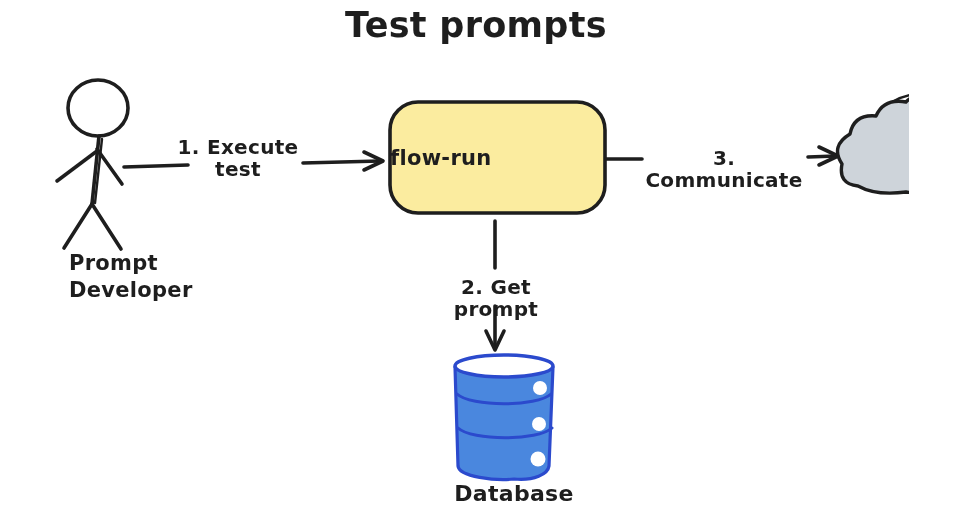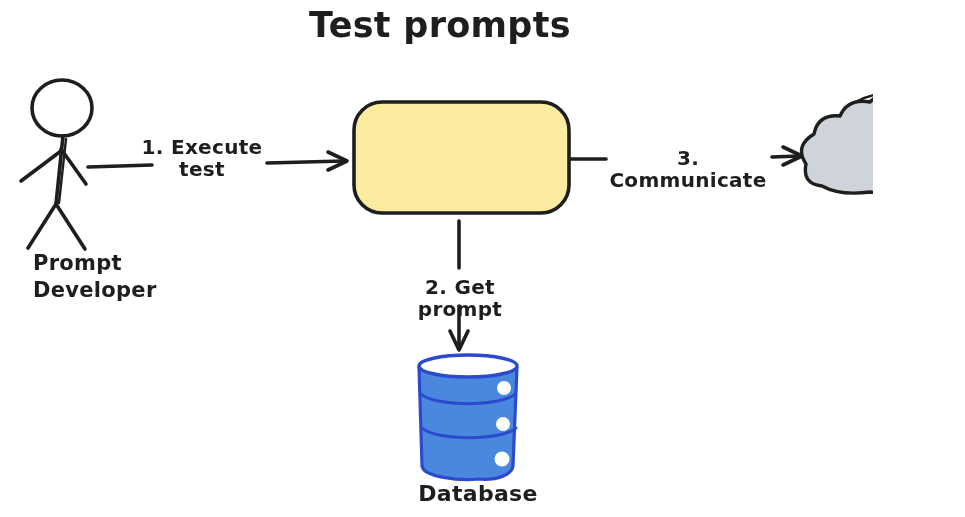--- a/index.html
+++ b/index.html
@@ -5,20 +5,21 @@
   * { margin: 0; padding: 0; box-sizing: border-box; }
   html, body { background: #ffffff; }
   body { font-family: "DejaVu Sans", "Liberation Sans", sans-serif; }
 
   .canvas {
     position: relative;
     width: 873px;
     height: 517px;
     background: var(--background, #ffffff);
     overflow: hidden;
+    margin-left: 36px;
   }
 
   .art { position: absolute; inset: 0; width: 965px; height: 517px; }
 
   .label {
     position: absolute;
     color: var(--ink, #1e1e1e);
     font-weight: bold;
     white-space: pre-line;
     letter-spacing: 0.3px;
@@ -114,18 +115,19 @@
       <path class="db-sep" d="M 422 428 C 436 441, 502 441, 516 428"></path>
       <circle class="db-dot" cx="504" cy="388" r="7"></circle>
       <circle class="db-dot" cx="503" cy="424" r="7"></circle>
       <circle class="db-dot" cx="502" cy="459" r="7.5"></circle>
     </g>
   </svg>
 
   <div class="label title">Test prompts</div>
   <div class="label edge-label lbl-execute">1. Execute
 test</div>
+  <div class="label lbl-flowrun">flow-run</div>
   <div class="label edge-label lbl-comm">3. Communicate</div>
   <div class="label edge-label lbl-getprompt">2. Get prompt</div>
   <div class="label lbl-actor">Prompt
 Developer</div>
   <div class="label lbl-database">Database</div>
 </div>
 
 </body></html>

